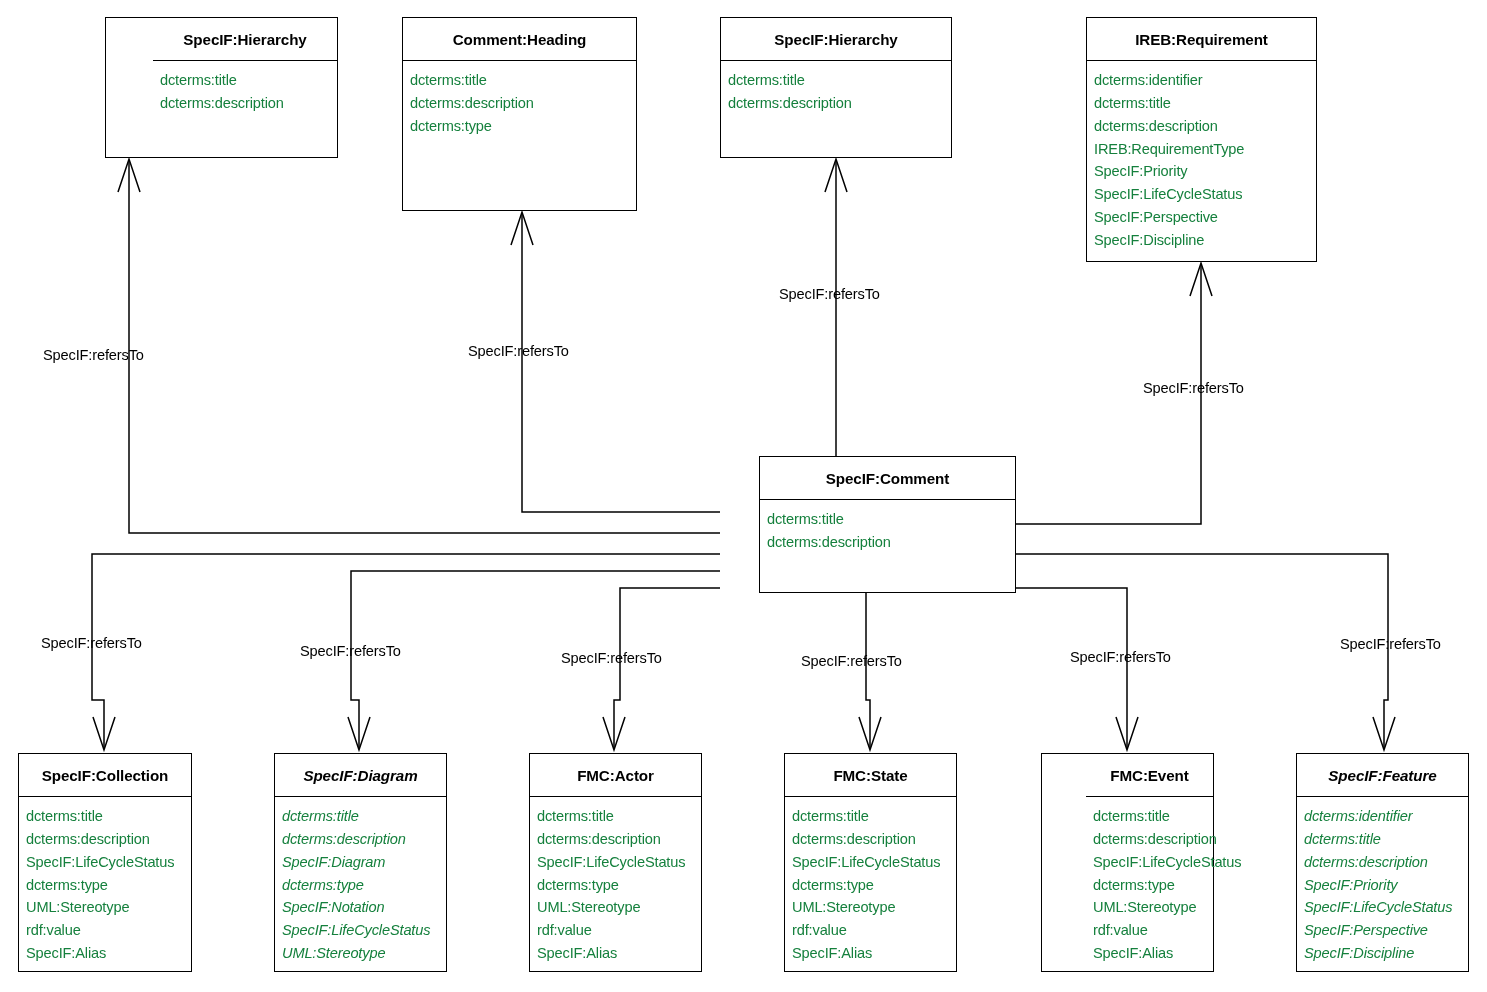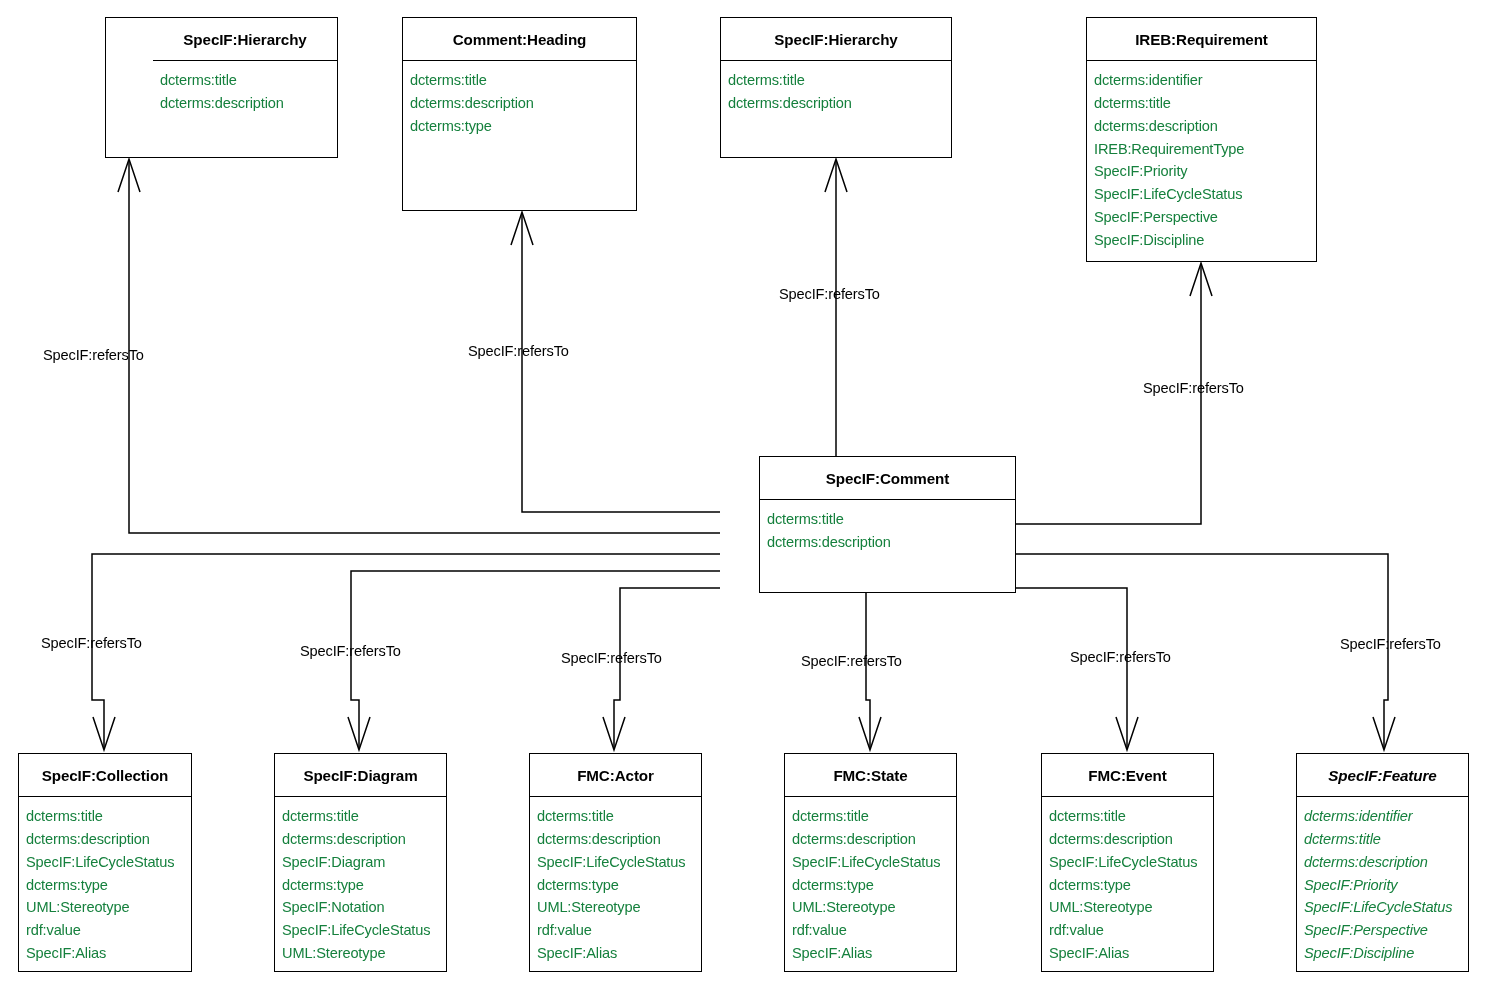--- a/index.html
+++ b/index.html
@@ -180,21 +180,21 @@
       <div class="uml-attr">dcterms:title</div>
       <div class="uml-attr">dcterms:description</div>
       <div class="uml-attr">SpecIF:LifeCycleStatus</div>
       <div class="uml-attr">dcterms:type</div>
       <div class="uml-attr">UML:Stereotype</div>
       <div class="uml-attr">rdf:value</div>
       <div class="uml-attr">SpecIF:Alias</div>
     </div>
   </div>
 
-  <div class="uml-class" style="left:274px; top:753px; width:173px; height:219px;">
+  <div class="uml-class" style="left:274px; top:753px; width:173px; height:219px;font-style:italic;">
     <div class="uml-class-name">SpecIF:Diagram</div>
     <div class="uml-class-attrs">
       <div class="uml-attr">dcterms:title</div>
       <div class="uml-attr">dcterms:description</div>
       <div class="uml-attr">SpecIF:Diagram</div>
       <div class="uml-attr">dcterms:type</div>
       <div class="uml-attr">SpecIF:Notation</div>
       <div class="uml-attr">SpecIF:LifeCycleStatus</div>
       <div class="uml-attr">UML:Stereotype</div>
     </div>
@@ -219,21 +219,21 @@
       <div class="uml-attr">dcterms:title</div>
       <div class="uml-attr">dcterms:description</div>
       <div class="uml-attr">SpecIF:LifeCycleStatus</div>
       <div class="uml-attr">dcterms:type</div>
       <div class="uml-attr">UML:Stereotype</div>
       <div class="uml-attr">rdf:value</div>
       <div class="uml-attr">SpecIF:Alias</div>
     </div>
   </div>
 
-  <div class="uml-class" style="left:1041px; top:753px; width:173px; height:219px;">
+  <div class="uml-class" style="left:1041px; top:753px; width:173px; height:219px;padding-left:44px;">
     <div class="uml-class-name">FMC:Event</div>
     <div class="uml-class-attrs">
       <div class="uml-attr">dcterms:title</div>
       <div class="uml-attr">dcterms:description</div>
       <div class="uml-attr">SpecIF:LifeCycleStatus</div>
       <div class="uml-attr">dcterms:type</div>
       <div class="uml-attr">UML:Stereotype</div>
       <div class="uml-attr">rdf:value</div>
       <div class="uml-attr">SpecIF:Alias</div>
     </div>

